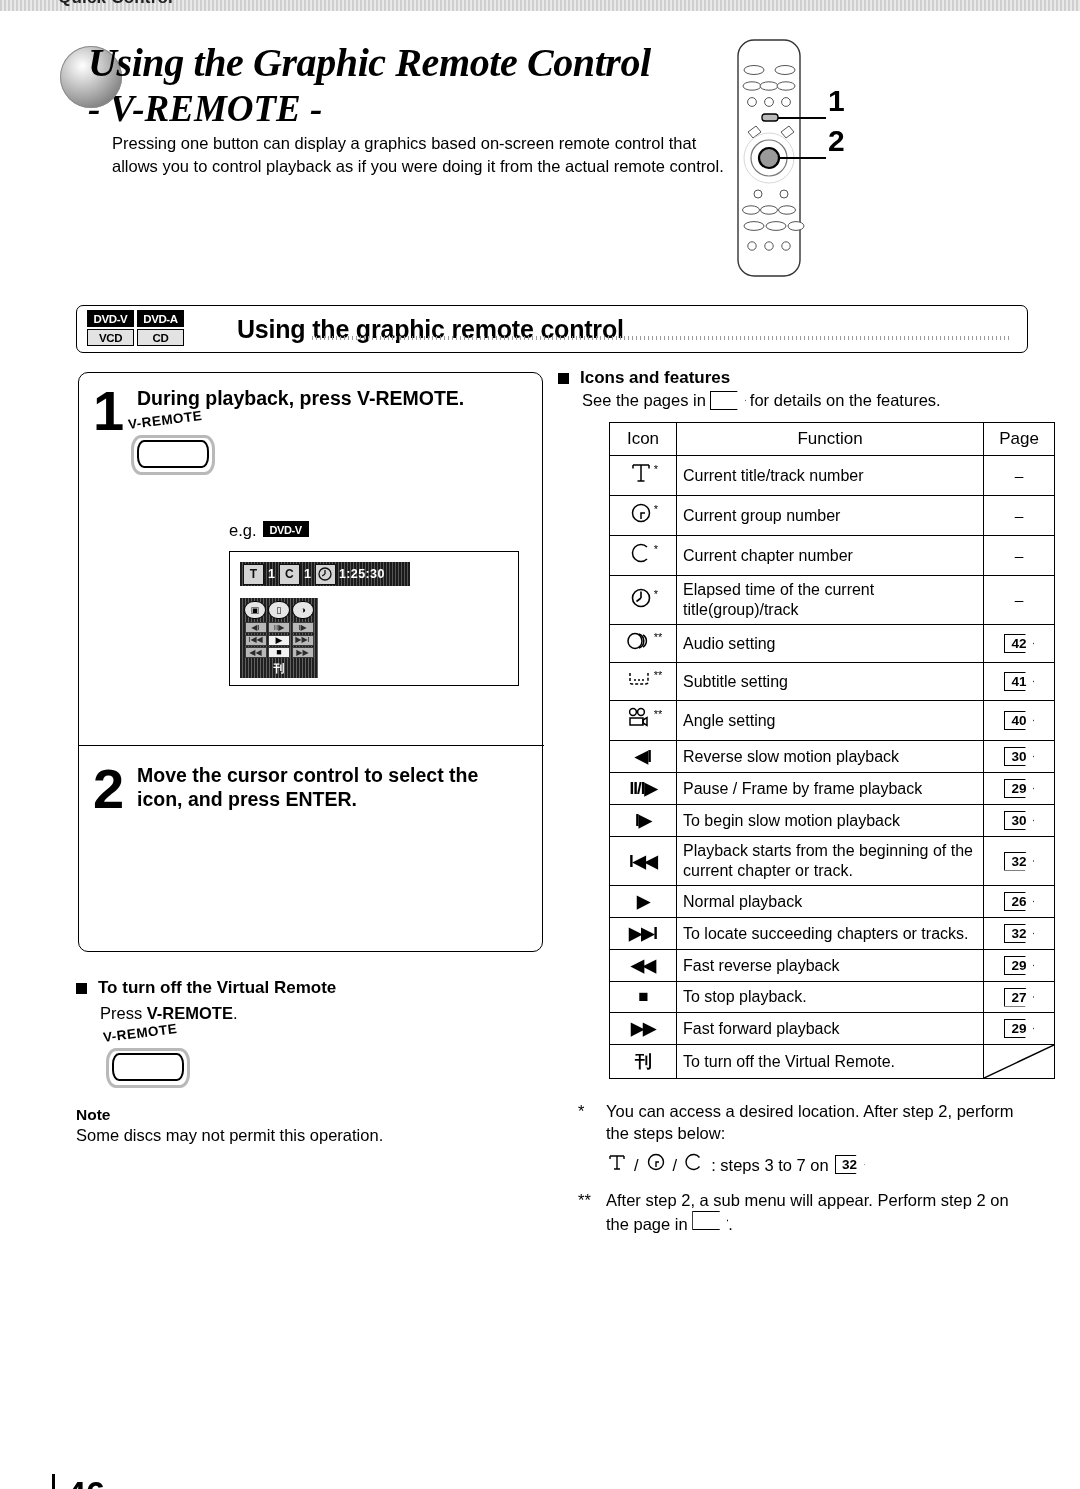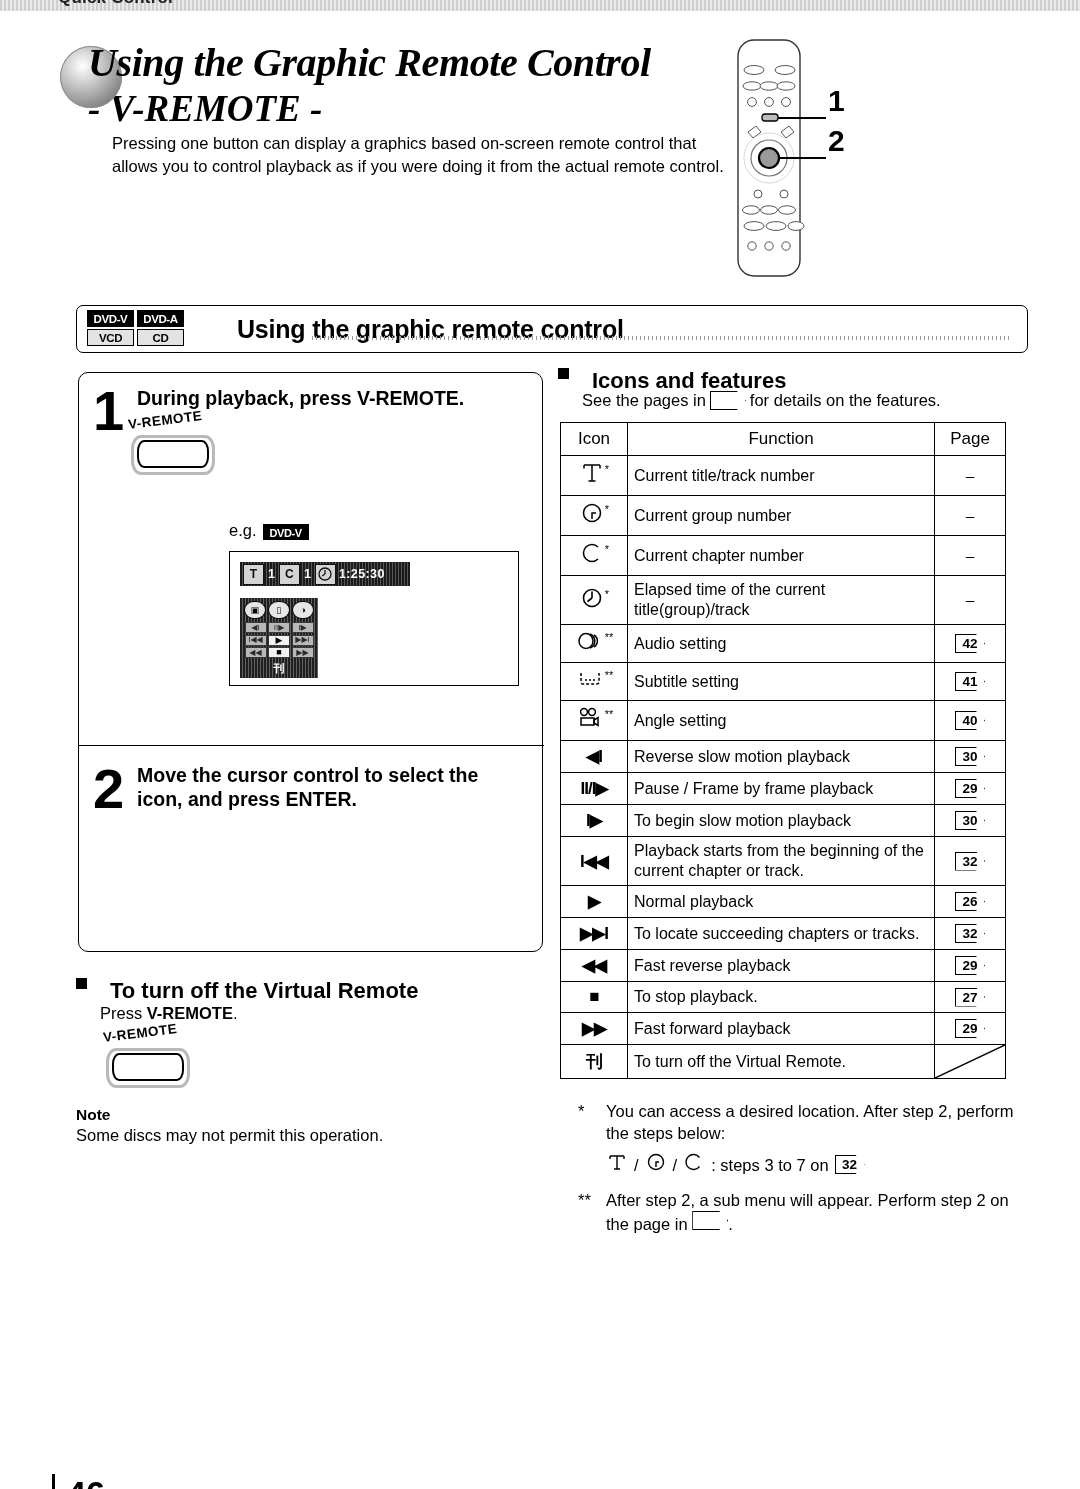--- a/index.html
+++ b/index.html
@@ -49,21 +49,21 @@
   .step-div{position:absolute;left:0;top:372px;width:465px;height:0;border-top:1.2px solid #000;}
   .step-num{position:absolute;font-family:"Liberation Sans", sans-serif;font-weight:bold;
       font-size:56px;line-height:56px;}
   .s1n{left:14px;top:10px;}
   .s2n{left:14px;top:388px;}
   .step-head{position:absolute;font-size:19.5px;font-weight:bold;line-height:24px;}
   .s1h{left:58px;top:13px;width:400px;}
   .s2h{left:58px;top:390px;width:390px;}
   .step-body{position:absolute;font-size:16.5px;line-height:22px;}
   .s1b{left:150px;top:44px;width:300px;}
-  .eg{position:absolute;left:150px;top:148px;font-size:16.5px;display:flex;align-items:flex-end;gap:6px;}
+  .eg{position:absolute;left:150px;top:148px;font-size:16.5px;display:flex;align-items:flex-start;gap:6px;}
   .eg .badge{width:46px;height:16px;line-height:16px;font-size:11px;}
 
   
   .vrem{position:relative;width:96px;height:62px;}
   .vrem .lbl{position:absolute;left:4px;top:0;font-size:13.5px;font-weight:bold;
       letter-spacing:.5px;transform:rotate(-7deg);transform-origin:left bottom;}
   .vrem .outer{position:absolute;left:6px;top:18px;width:84px;height:40px;
       border:3px solid #b9b9b9;border-radius:10px/14px;box-sizing:border-box;}
   .vrem .inner{position:absolute;left:12px;top:23px;width:72px;height:28px;
       border:2.6px solid #000;border-radius:7px/11px;box-sizing:border-box;}
@@ -89,39 +89,39 @@
       gap:1.5px;justify-content:center;}
   .osd-cell{background:#b8b8b8;border:1px solid #3a3a3a;display:flex;align-items:center;
       justify-content:center;font-size:8px;color:#2a2a2a;line-height:1;}
   .osd-cell.sel{background:#f2f2f2;color:#000;font-size:9px;}
   .osd-exit{text-align:center;color:#fff;font-size:11px;font-weight:bold;margin-top:3px;}
 
   
   .cursor-art{position:absolute;left:38px;top:418px;width:180px;height:150px;}
 
   
-  .blk-head{position:absolute;font-size:22px;font-weight:bold;display:flex;align-items:flex-start;gap:23px;}
+  .blk-head{position:absolute;font-size:17px;font-weight:bold;display:flex;align-items:center;gap:11px;}
   .sq{width:11px;height:11px;background:#000;display:inline-block;}
   .turnoff{left:76px;top:978px;}
   .press-line{position:absolute;left:100px;top:1004px;font-size:16.5px;}
   .press-line b{font-weight:bold;}
   .vrem-2{position:absolute;left:100px;top:1030px;}
   .note-h{position:absolute;left:76px;top:1106px;font-size:15.5px;font-weight:bold;}
   .note-b{position:absolute;left:76px;top:1126px;font-size:16.5px;}
 
   
   .icons-head{left:558px;top:368px;}
   .see-line{position:absolute;left:582px;top:391px;font-size:16.5px;display:flex;align-items:center;gap:4px;}
   .pagetag{display:inline-flex;align-items:center;justify-content:center;
       height:19px;min-width:30px;padding:0 5px;font-size:13.5px;font-weight:bold;
       border:1.6px solid #000;box-sizing:border-box;position:relative;background:#fff;
       clip-path:polygon(0 0, calc(100% - 9px) 0, 100% 50%, calc(100% - 9px) 100%, 0 100%);}
   .pagetag.empty{min-width:36px;}
 
-  table.feat{position:absolute;left:560px;top:422px;width:446px;border-collapse:collapse;
+  table.feat{position:absolute;left:609px;top:422px;width:446px;border-collapse:collapse;
       font-size:15.5px;}
   table.feat th,table.feat td{border:1.2px solid #000;padding:4px 6px;vertical-align:middle;}
   table.feat th{font-weight:normal;font-size:17px;text-align:center;padding:6px;}
   table.feat td.ic{width:62px;text-align:center;font-size:17px;padding:5px 2px;}
   table.feat td.fn{font-size:16px;line-height:20px;}
   table.feat td.pg{width:58px;text-align:center;}
   .star{font-size:11px;vertical-align:super;}
   .slash-cell{position:relative;}
   .slash-cell svg{position:absolute;left:0;top:0;width:100%;height:100%;}
 

